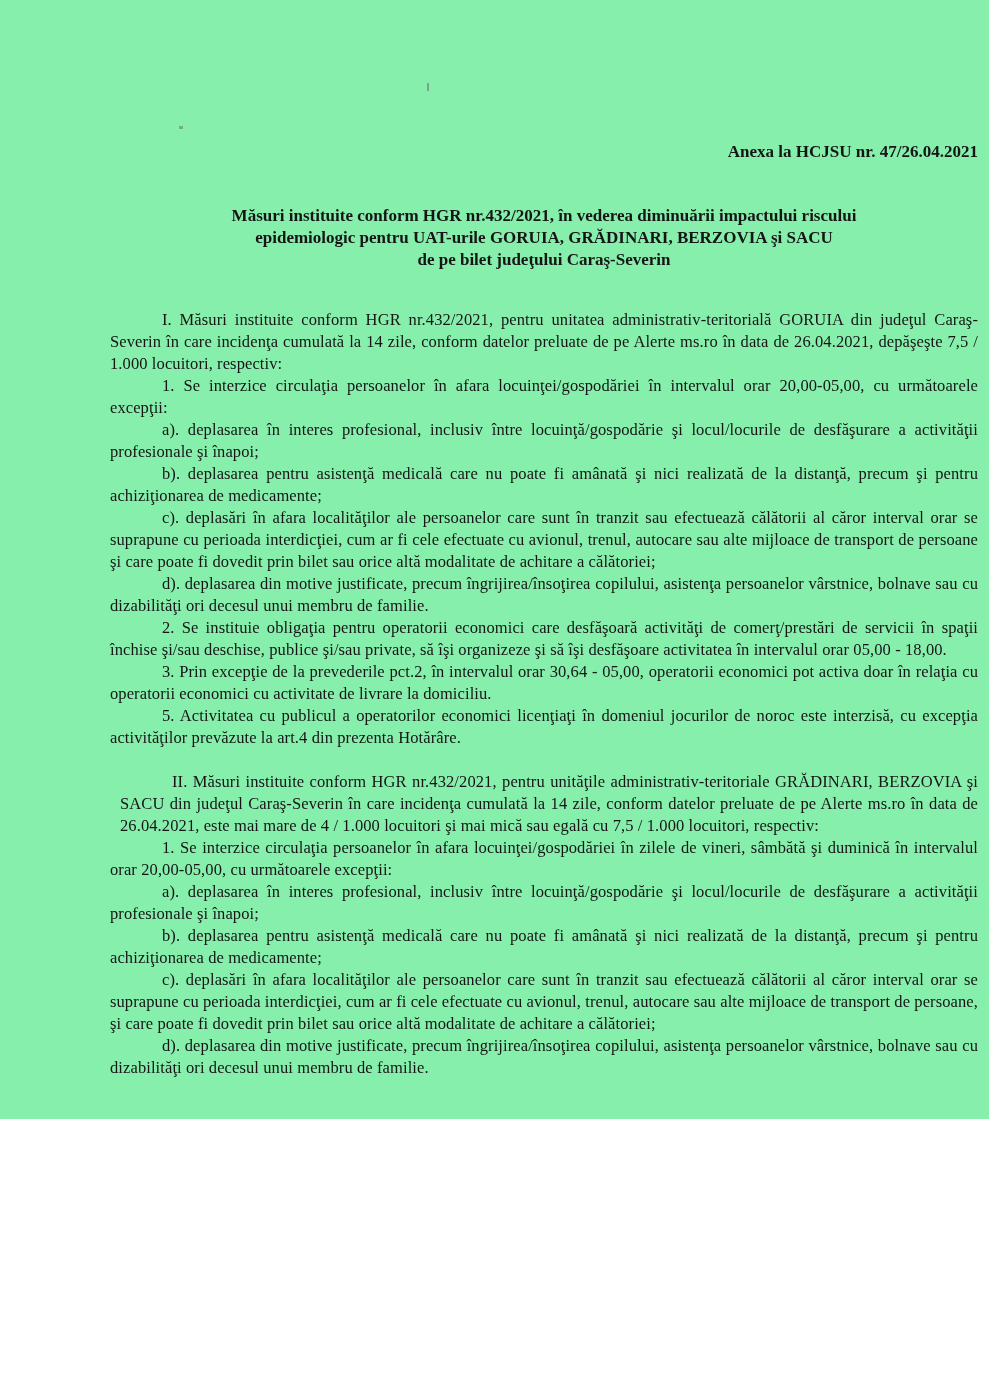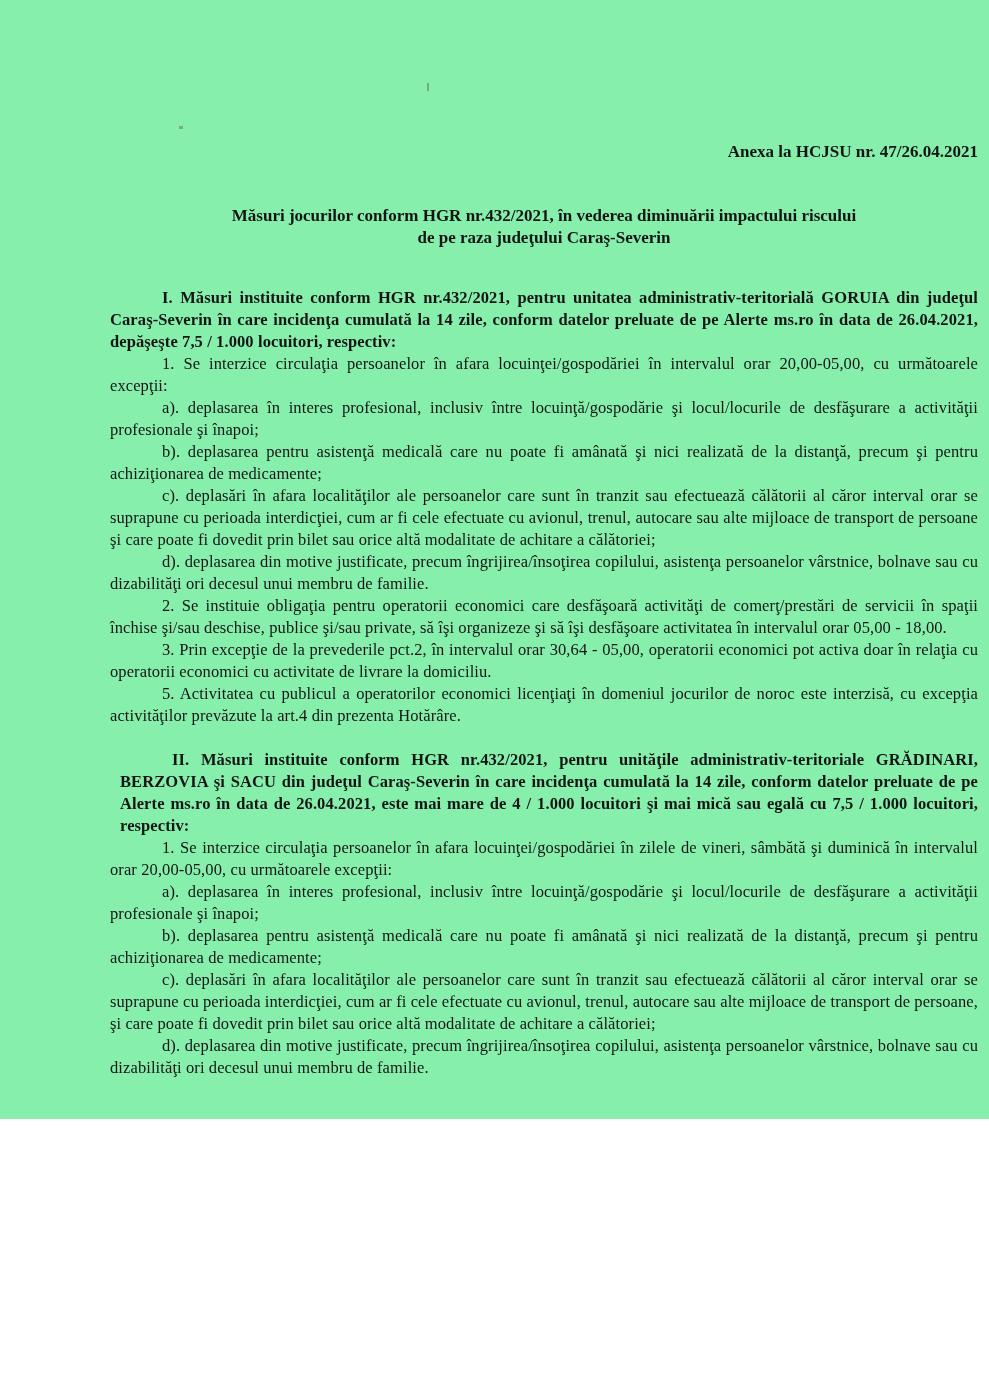--- a/index.html
+++ b/index.html
@@ -36,21 +36,21 @@
     text-align: center;
     font-weight: bold;
     font-size: 17px;
   }
   .para {
     margin: 0;
     text-indent: 52px;
     text-align: justify;
     letter-spacing: 0.1px;
   }
-  .bold { font-weight: bold; }
+  .bold { font-weight: normal; }
   .sec1-heading { margin-top: 38px; }
   .sec2-heading { margin-top: 22px; margin-left: 10px; }
   .page-number {
     position: absolute;
     top: 1278px;
     left: 110px;
     right: 55px;
     text-align: center;
     font-size: 16.5px;
   }
@@ -65,22 +65,23 @@
 <div class="page">
 
   <div class="artifact artifact-tick"></div>
   <div class="artifact artifact-dot"></div>
 
   <div class="content">
 
     <div class="annex">Anexa la HCJSU nr. 47/26.04.2021</div>
 
     <div class="doc-title">
-      <div>Măsuri jocurilor conform HGR nr.432/2021, în vederea diminuării impactului riscului</div>
-      <div>de pe raza judeţului Caraş-Severin</div>
+      <div>Măsuri instituite conform HGR nr.432/2021, în vederea diminuării impactului riscului</div>
+      <div>epidemiologic pentru UAT-urile GORUIA, GRĂDINARI, BERZOVIA şi SACU</div>
+      <div>de pe bilet judeţului Caraş-Severin</div>
     </div>
 
     <p class="para bold sec1-heading">I. Măsuri instituite conform HGR nr.432/2021, pentru unitatea administrativ-teritorială GORUIA din judeţul Caraş-Severin în care incidenţa cumulată la 14 zile, conform datelor preluate de pe Alerte ms.ro în data de 26.04.2021, depăşeşte 7,5 / 1.000 locuitori,  respectiv:</p>
 
     <p class="para">1. Se interzice circulaţia persoanelor în afara locuinţei/gospodăriei în intervalul orar 20,00-05,00, cu următoarele excepţii:</p>
     <p class="para">a). deplasarea în interes profesional, inclusiv între locuinţă/gospodărie şi locul/locurile de desfăşurare a activităţii profesionale şi înapoi;</p>
     <p class="para">b). deplasarea pentru asistenţă medicală care nu poate fi amânată şi nici realizată de la distanţă, precum şi pentru achiziţionarea de medicamente;</p>
     <p class="para">c). deplasări în afara localităţilor ale persoanelor care sunt în tranzit sau efectuează călătorii al căror interval orar se suprapune cu perioada interdicţiei, cum ar fi cele efectuate cu avionul, trenul, autocare sau alte mijloace de transport de persoane şi care poate fi dovedit prin bilet sau orice altă modalitate de achitare a călătoriei;</p>
     <p class="para">d). deplasarea din motive justificate, precum îngrijirea/însoţirea copilului, asistenţa persoanelor vârstnice, bolnave sau cu dizabilităţi ori decesul unui membru de familie.</p>
     <p class="para">2. Se instituie obligaţia pentru operatorii economici care desfăşoară activităţi de comerţ/prestări de servicii în spaţii închise şi/sau deschise, publice şi/sau private, să îşi organizeze şi să îşi desfăşoare activitatea în intervalul orar 05,00 - 18,00.</p>

